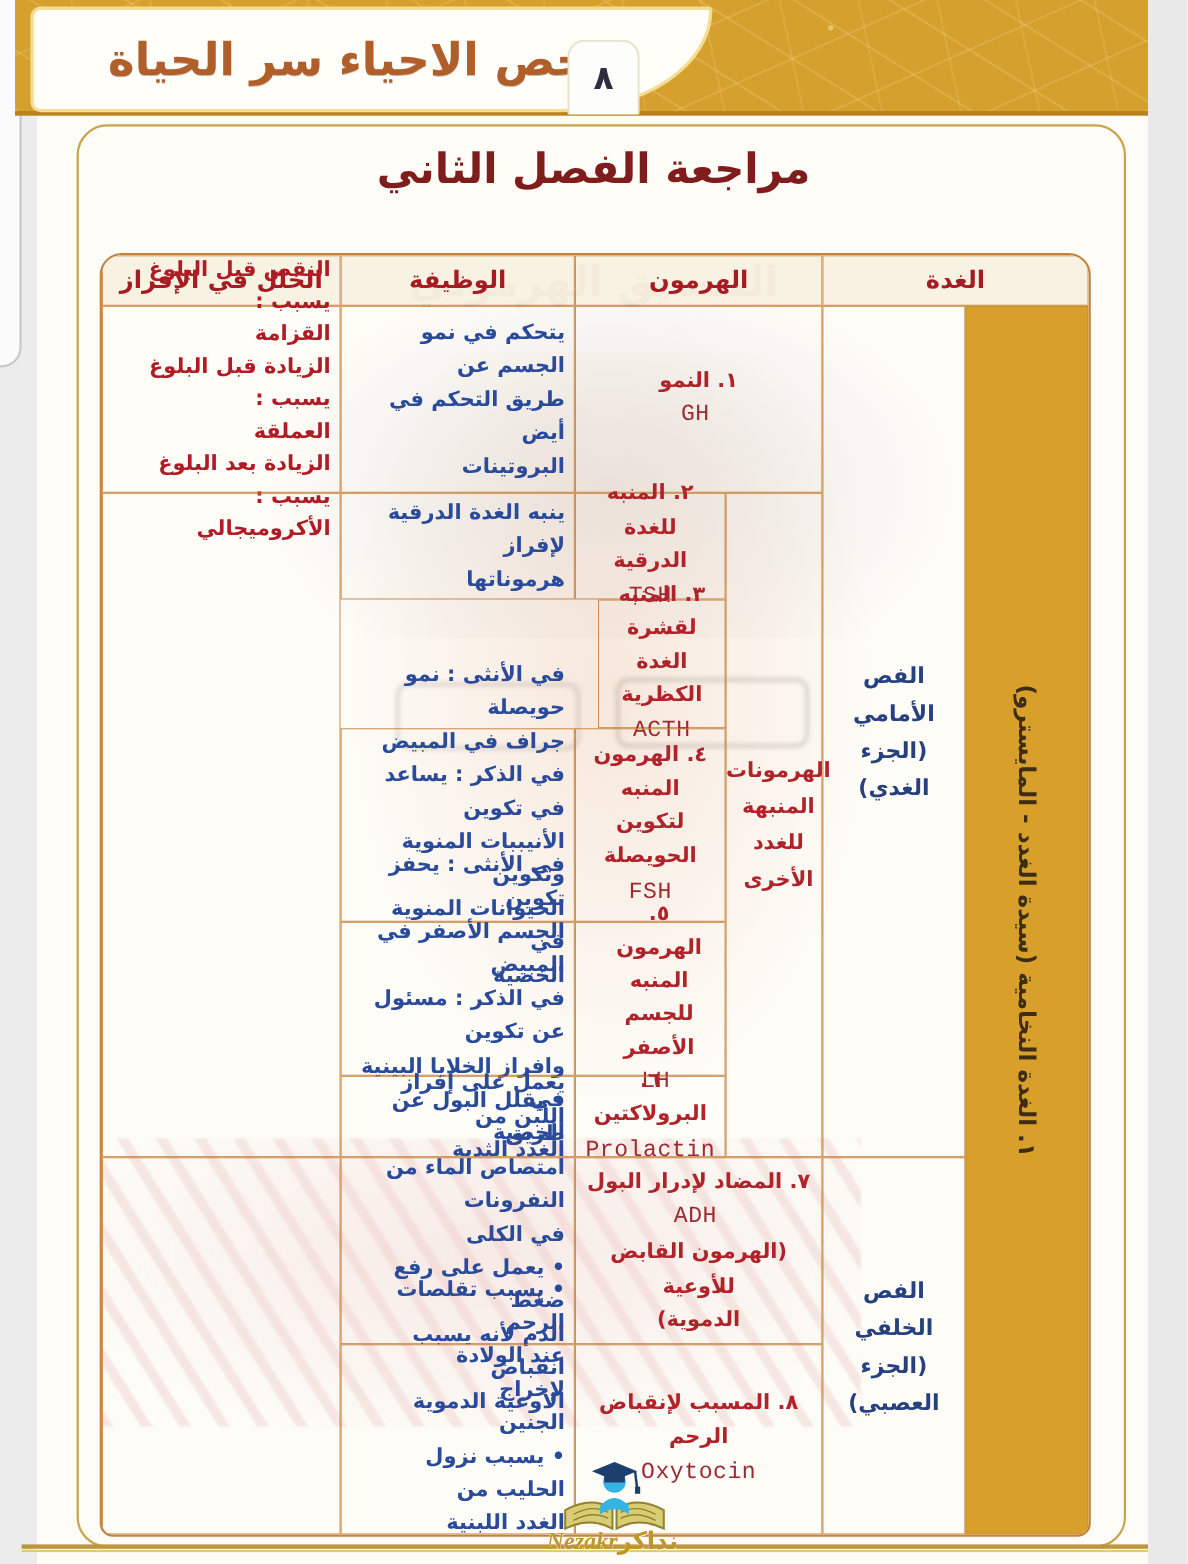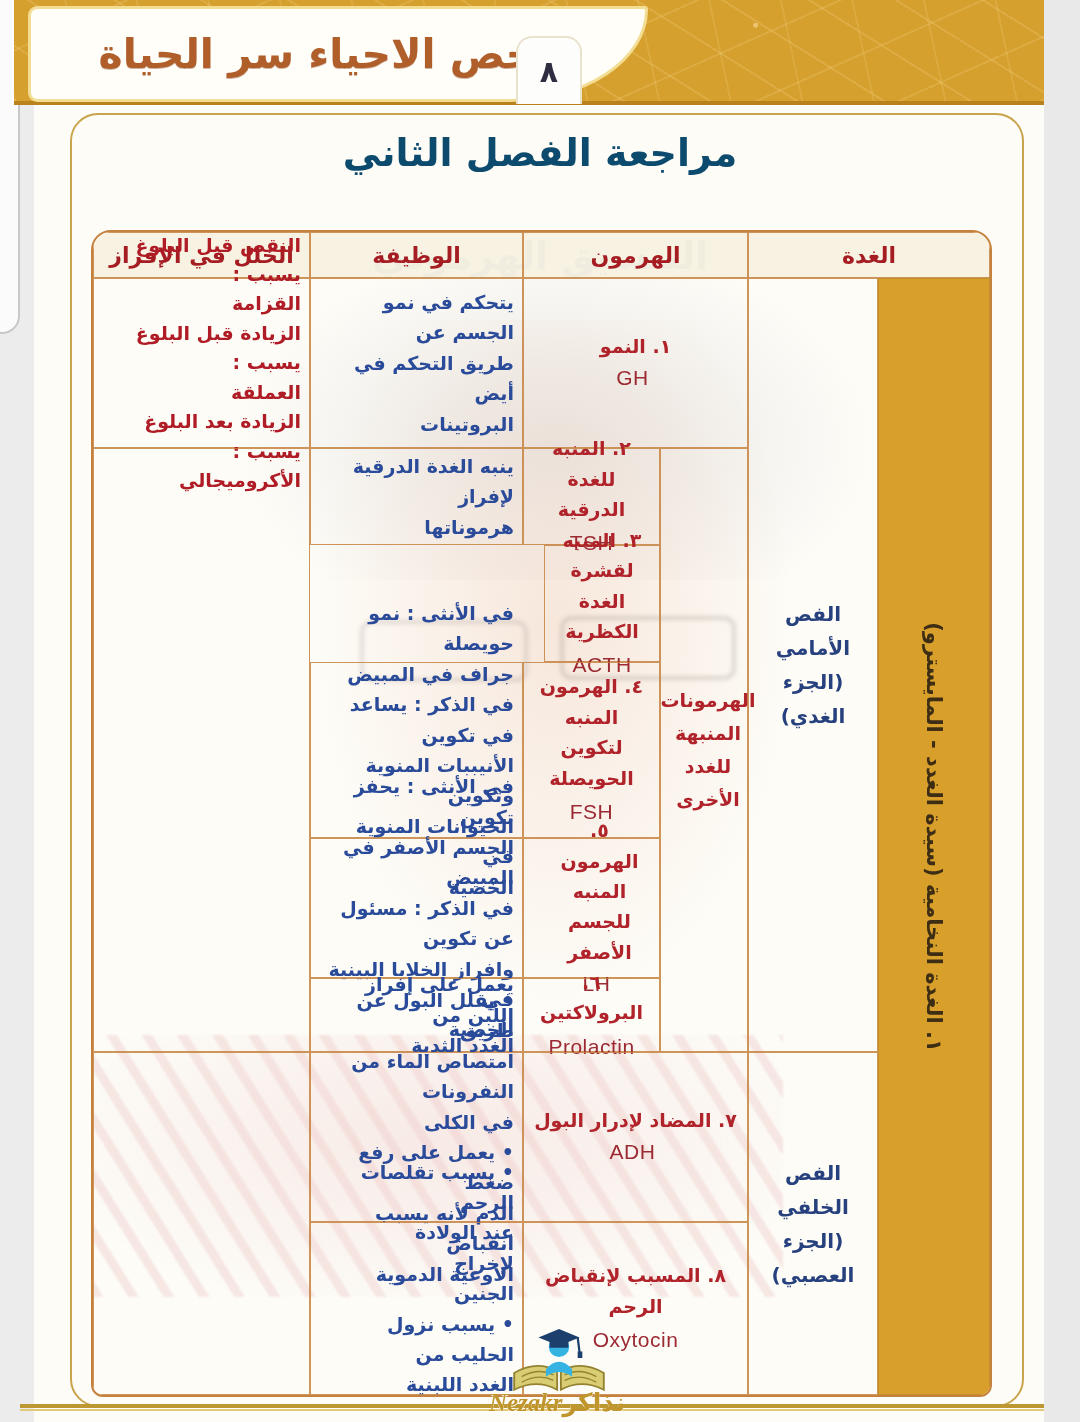--- a/index.html
+++ b/index.html
@@ -32,21 +32,21 @@
     display:flex;align-items:center;justify-content:center;}
   .brand-text{color:#b05e2a;font-weight:bold;font-size:41px;letter-spacing:-1px;
     text-shadow:0 1px 0 rgba(122,58,16,.35);}
   .page-tab{left:516px;top:36px;width:62px;height:66px;background:#fdfdfb;
     border:2px solid #e9e2cc;border-bottom:none;border-radius:16px 16px 0 0;
     display:flex;align-items:center;justify-content:center;}
   .page-num{font-size:30px;color:#2e2e40;font-weight:bold;}
   
   .container{left:70px;top:113px;width:950px;height:1290px;
     border:2px solid #c9a44c;border-radius:28px;background:transparent;}
-  .doc-title{left:0;top:128px;width:1080px;text-align:center;color:#0c4a6e;
+  .doc-title{left:0;top:128px;width:1080px;text-align:center;color:#7f1d1d;
     font-weight:bold;font-size:38px;line-height:1.35;white-space:pre-line;}
   
   .ph{pointer-events:none;}
   .ph-hair{left:235px;top:240px;width:640px;height:340px;
     background:radial-gradient(ellipse at 50% 60%, rgba(213,209,207,.55), transparent 70%);}
   .ph-face{left:320px;top:320px;width:470px;height:680px;
     background:radial-gradient(ellipse at 50% 45%, rgba(243,217,201,.6), rgba(243,217,201,0) 72%);}
   .ph-glass-l{left:560px;top:616px;width:168px;height:56px;border:4px solid rgba(80,70,66,.18);
     border-radius:12px;filter:blur(2px);}
   .ph-glass-r{left:360px;top:620px;width:160px;height:54px;border:4px solid rgba(80,70,66,.15);
@@ -76,38 +76,38 @@
   .c-ant{grid-area:2/2/8/3;}
   .c-post{grid-area:8/2/10/3;}
   .gland-txt{color:#27407e;font-weight:bold;font-size:20px;line-height:1.7;}
   .c-h1{grid-area:2/3/3/5;}
   .c-shared{grid-area:3/3/8/4;padding-left:16px;}
   .shared-txt{color:#b1232a;font-weight:bold;font-size:19px;line-height:1.75;}
   .c-h2{grid-area:3/4/4/5;} .c-h3{grid-area:4/4/5/5;margin-left:21px;} .c-h4{grid-area:5/4/6/5;}
   .c-h5{grid-area:6/4/7/5;padding-left:24px;} .c-h6{grid-area:7/4/8/5;}
   .c-h7{grid-area:8/3/9/5;text-align:center;} .c-h8{grid-area:9/3/10/5;}
   .horm{color:#b1232a;font-weight:bold;font-size:19px;line-height:1.6;white-space:pre-line;}
-  .code{font-family:Liberation Sans, sans-serif;font-weight:normal;
+  .code{font-family:Liberation Mono, monospace;font-weight:normal;
     color:#9c2a33;font-size:21px;letter-spacing:.5px;}
   .code-block{display:block;margin-top:2px;}
   .code-inline{display:inline;margin-right:6px;}
   .c-f1{grid-area:2/5/3/6;} .c-f2{grid-area:3/5/4/6;} .c-f3{grid-area:4/5/5/6;}
   .c-f4{grid-area:5/5/6/6;} .c-f5{grid-area:6/5/7/6;} .c-f6{grid-area:7/5/8/6;}
   .c-f7{grid-area:8/5/9/6;} .c-f8{grid-area:9/5/10/6;padding-left:46px;}
   .func{color:#2a4a9a;font-weight:bold;font-size:19px;line-height:1.6;
     white-space:pre-line;text-align:right;width:100%;}
   .c-d1{grid-area:2/6/3/7;} .c-d26{grid-area:3/6/8/7;} .c-d78{grid-area:8/6/10/7;}
   .dis{color:#b01c25;font-weight:bold;font-size:19px;line-height:1.55;
     white-space:pre-line;text-align:right;width:100%;}
   
   .bottom-rule{left:20px;top:1404px;width:1024px;height:7px;
     border-top:4px solid #bd9732;border-bottom:2px solid #e3c877;box-sizing:border-box;}
   .wm-logo{left:503px;top:1320px;width:112px;height:76px;}
   .wm-text{left:452px;top:1388px;width:210px;text-align:center;color:#c0952b;
-    font-size:25px;font-weight:bold;direction:rtl;text-shadow:0 1px 0 #fff;}
+    font-size:22px;font-weight:bold;direction:rtl;text-shadow:0 1px 0 #fff;}
   .wm-latin{font-style:italic;font-family:"Liberation Serif","DejaVu Serif",serif;}
 </style>
 </head>
 <body>
 
 <div class="abs strip-left"></div>
 <div class="abs strip-right"></div>
 <div class="abs card-left"></div>
 
 <div class="abs banner">
@@ -181,21 +181,22 @@
 الأصفر</span>
         <span class="code code-inline">LH</span></div>
     </div>
     <div class="cell c-h6">
       <div class="horm"><span>٦. البرولاكتين</span>
         <span class="code code-block">Prolactin</span></div>
     </div>
     <div class="cell c-h7">
       <div class="horm"><span>٧. المضاد لإدرار البول</span>
         <span class="code code-inline">ADH</span>
-        </div>
+        <span style="display:block">(الهرمون القابض للأوعية
+الدموية)</span></div>
     </div>
     <div class="cell c-h8">
       <div class="horm"><span>٨. المسبب لإنقباض الرحم</span>
         <span class="code code-block">Oxytocin</span></div>
     </div>
 
     <div class="cell c-f1">
         <div class="func">يتحكم في نمو الجسم عن
 طريق التحكم في أيض
 البروتينات</div>

